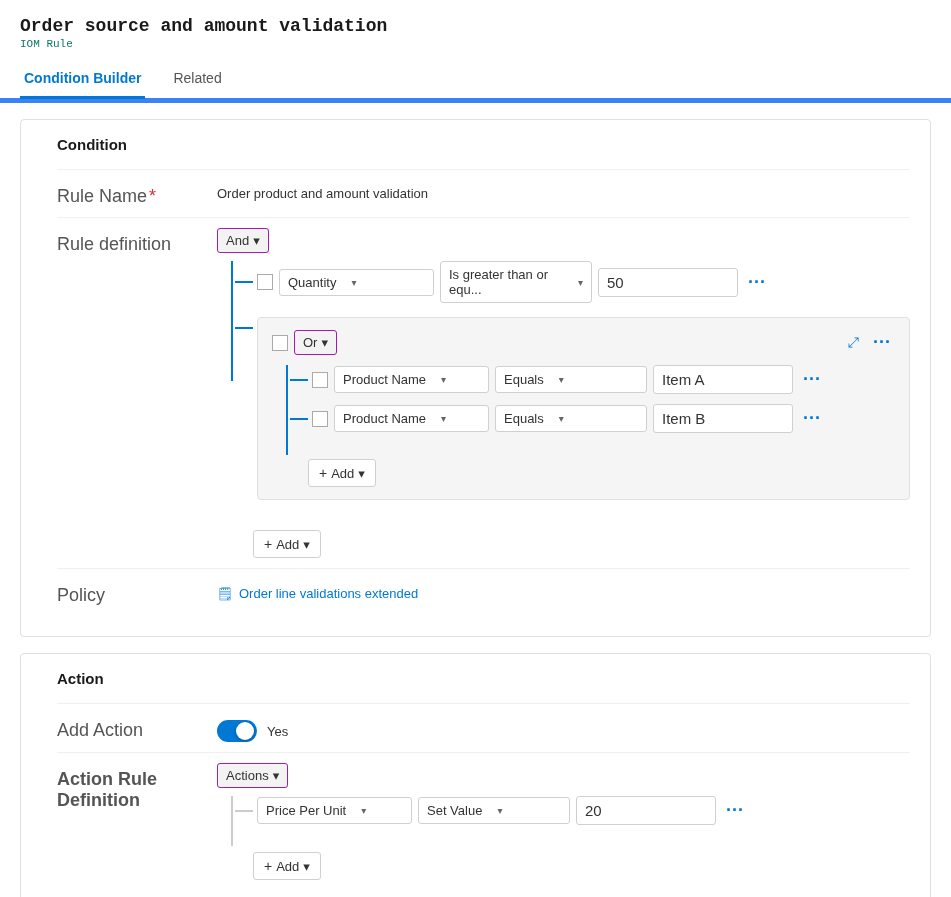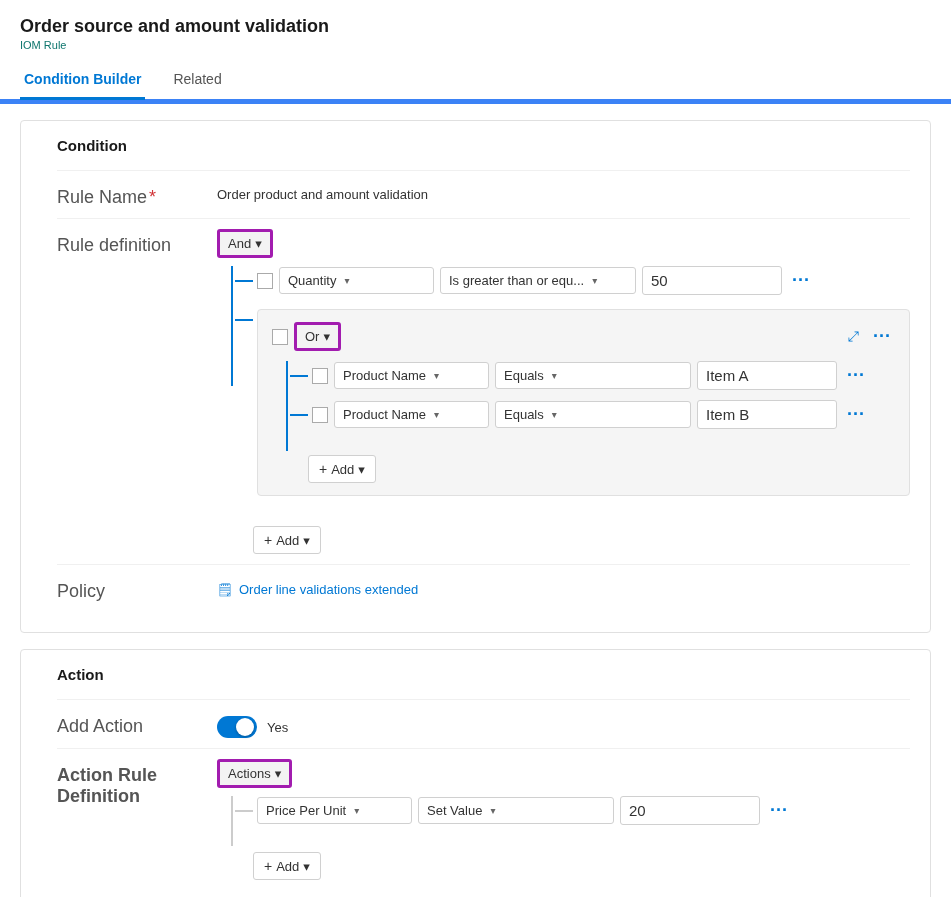--- a/index.html
+++ b/index.html
@@ -6,20 +6,21 @@
     body {
       font-family: 'Segoe UI', sans-serif;
       font-size: 14px;
       color: #333;
       background: #fff;
       width: 951px;
       min-height: 897px;
     }
     .page-header {
       padding: 16px 36px 6px 20px;
+      font-family: Liberation Mono, monospace;
     }
     .page-title {
       font-size: 18px;
       font-weight: 600;
       color: #1a1a1a;
     }
     .page-subtitle {
       font-size: 11px;
       color: #0f766e;
       margin-top: 2px;
@@ -82,21 +83,21 @@
       padding-top: 6px;
       color: #333;
     }
     .rule-definition-container {
       flex: 1;
     }
     .operator-dropdown {
       display: inline-flex;
       align-items: center;
       background: #f3f3f3;
-      border: 3px solid #a21caf;
+      border: 1px solid #a21caf;
       border-radius: 3px;
       padding: 4px 8px;
       cursor: pointer;
       font-size: 13px;
       color: #333;
       gap: 4px;
       margin-bottom: 8px;
     }
     .checkbox {
       width: 16px;
@@ -108,28 +109,28 @@
     }
     .select-field {
       display: inline-flex;
       align-items: center;
       border: 1px solid #d0d0d0;
       border-radius: 3px;
       padding: 5px 8px;
       background: #fff;
       cursor: pointer;
       font-size: 13px;
-      gap: 8px;
+      gap: 15px;
     }
     .select-field .chevron {
       color: #666;
       font-size: 10px;
     }
     .field-dropdown { width: 155px; }
-    .operator-select { width: 196px; }
+    .operator-select { width: 152px; }
     .value-input {
       border: 1px solid #d0d0d0;
       border-radius: 3px;
       padding: 5px 8px;
       font-size: 15px;
       width: 140px;
       color: #333;
     }
     .more-btn {
       color: #0078d4;

